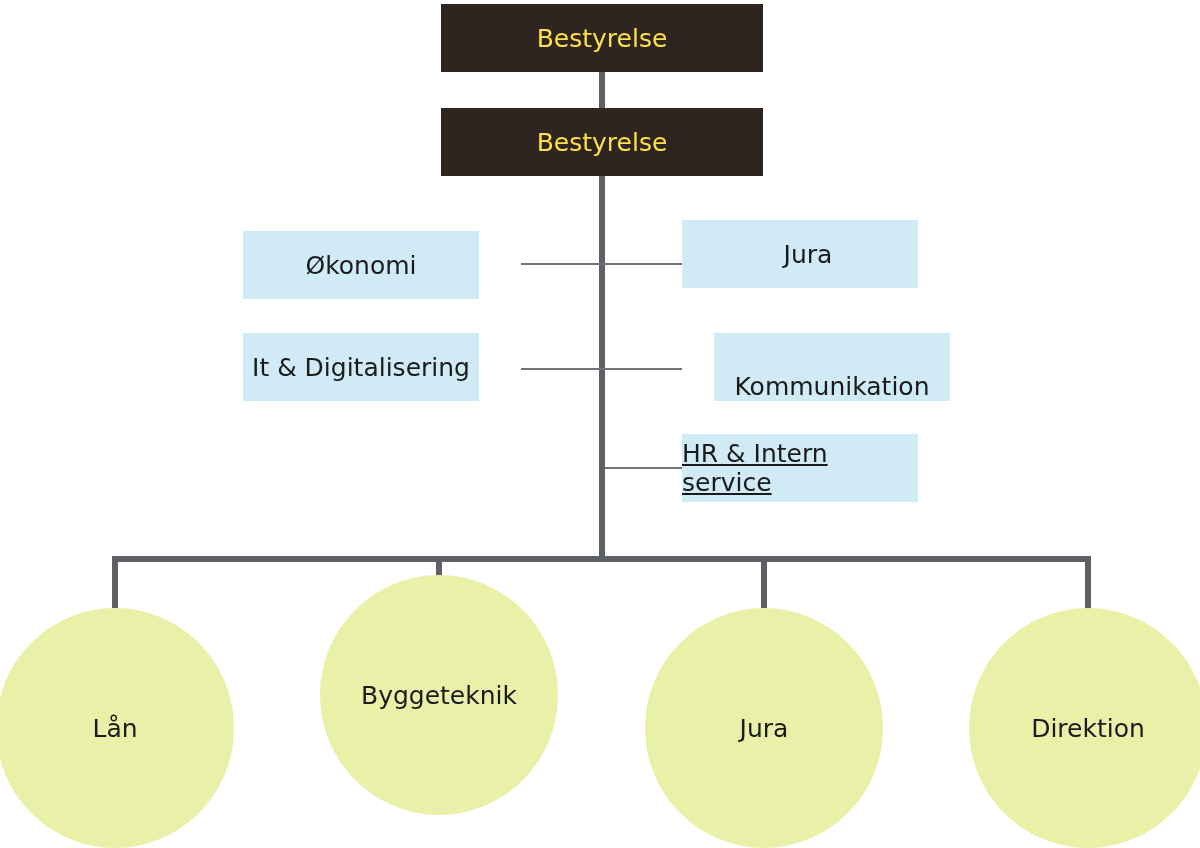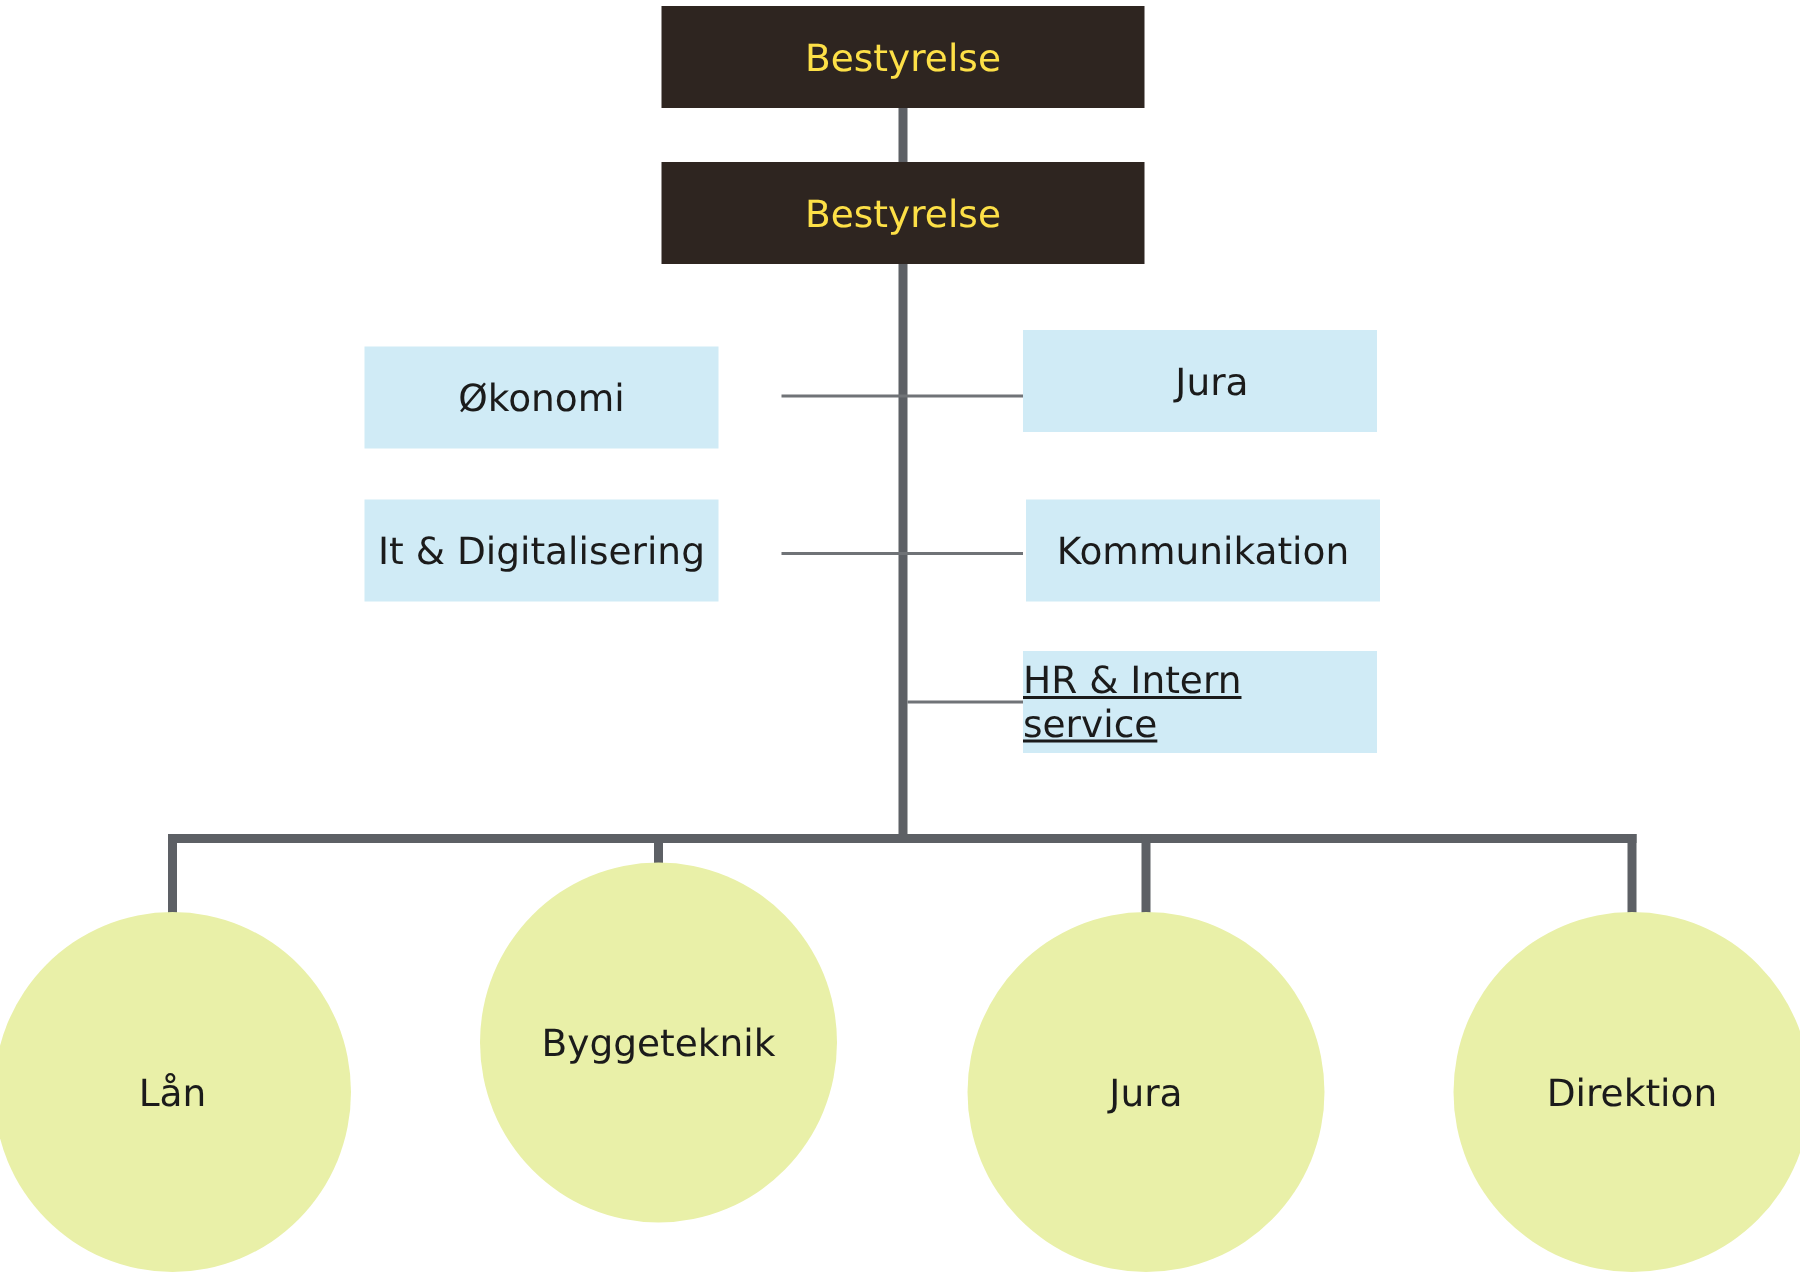--- a/index.html
+++ b/index.html
@@ -40,21 +40,21 @@
 <div class="box light" style="left:243px; top:231px;">
   <span>Økonomi</span>
 </div>
 <div class="box light" style="left:243px; top:333px;">
   <span>It &amp; Digitalisering</span>
 </div>
 
 <div class="box light" style="left:682px; top:220px;padding-left:16px;">
   <span>Jura</span>
 </div>
-<div class="box light" style="left:684px; top:333px;">
+<div class="box light" style="left:714px; top:333px;align-items:flex-end;">
   <span>Kommunikation</span>
 </div>
 <div class="box light" style="left:682px; top:434px;text-decoration:underline;">
   <span>HR &amp; Intern service</span>
 </div>
 
 <div class="circle" style="left:-4px; top:608px;">
   <span>Lån</span>
 </div>
 <div class="circle" style="left:320px; top:575px;">

